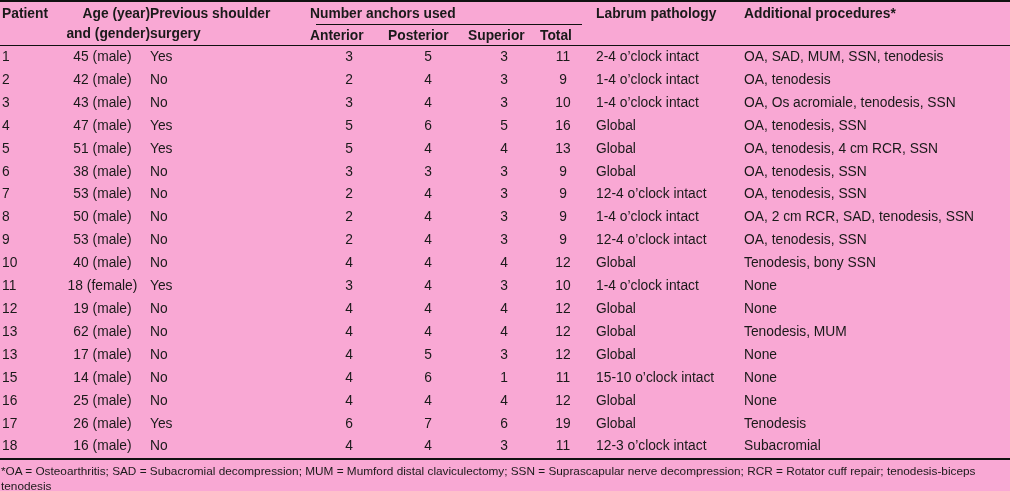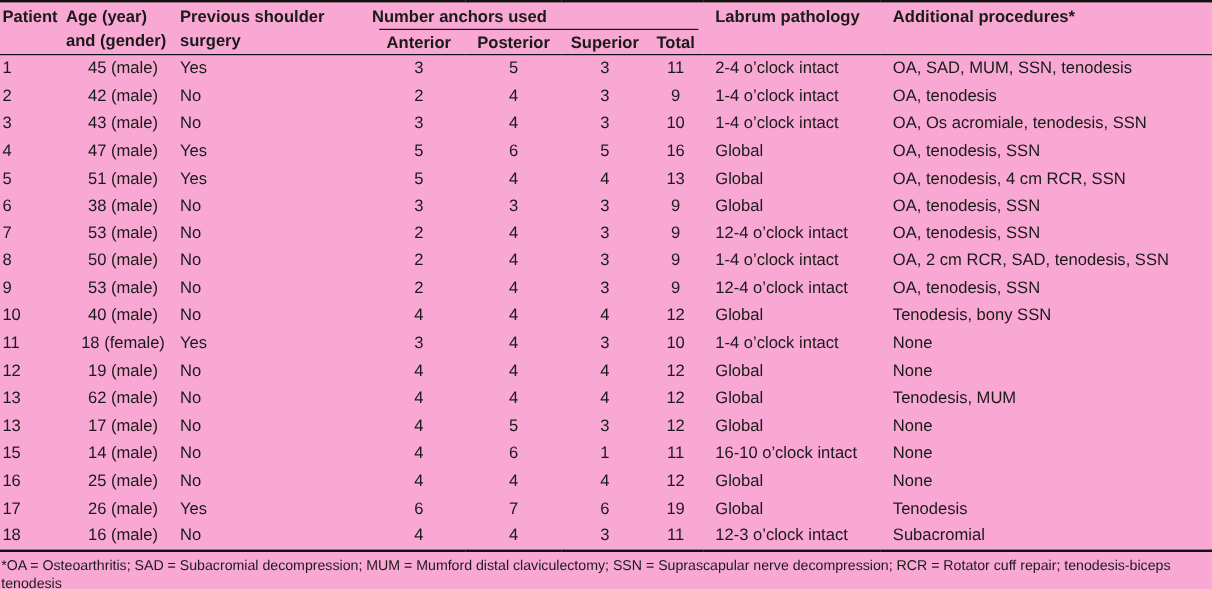--- a/index.html
+++ b/index.html
@@ -35,31 +35,31 @@
     font-size: 13.8px;
     font-weight: bold;
     line-height: 20px;
     vertical-align: top;
     text-align: left;
     padding-top: 2px;
     white-space: nowrap;
   }
   thead th.bdr { border-bottom: 1.5px solid #111; }
   th.h-patient { padding-left: 2px; }
-  th.h-age { text-align: left; }
+  th.h-age { text-align: right; }
   th.h-surgery { text-align: left; margin-top: 31px; }
   th.h-anchors { padding: 2px 0 0 0; }
   th.h-anchors .spanner-label { display: block; line-height: 19px; }
   th.h-anchors .spanner-rule {
     display: block;
     height: 0;
     border-bottom: 1.5px solid #111;
     margin: 1px 4px 0 6px;
   }
-  th.h-sub { text-align: center; line-height: 19px; padding-top: 1px; }
+  th.h-sub { line-height: 19px; padding-top: 1px; }
   th.h-labrum, th.h-additional { padding-left: 10px; }
 
   tbody td {
     font-size: 13.8px;
     line-height: 22.9px;
     height: 22.9px;
     white-space: nowrap;
     overflow: hidden;
   }
   tbody tr:last-child td { border-bottom: 2px solid #111; }
@@ -279,21 +279,21 @@
         <td>None</td>
       </tr>
         <tr>
         <td>15</td>
         <td>14 (male)</td>
         <td>No</td>
         <td>4</td>
         <td>6</td>
         <td>1</td>
         <td>11</td>
-        <td>16-10 o’clock intact</td>
+        <td>15-10 o’clock intact</td>
         <td>None</td>
       </tr>
         <tr>
         <td>16</td>
         <td>25 (male)</td>
         <td>No</td>
         <td>4</td>
         <td>4</td>
         <td>4</td>
         <td>12</td>

